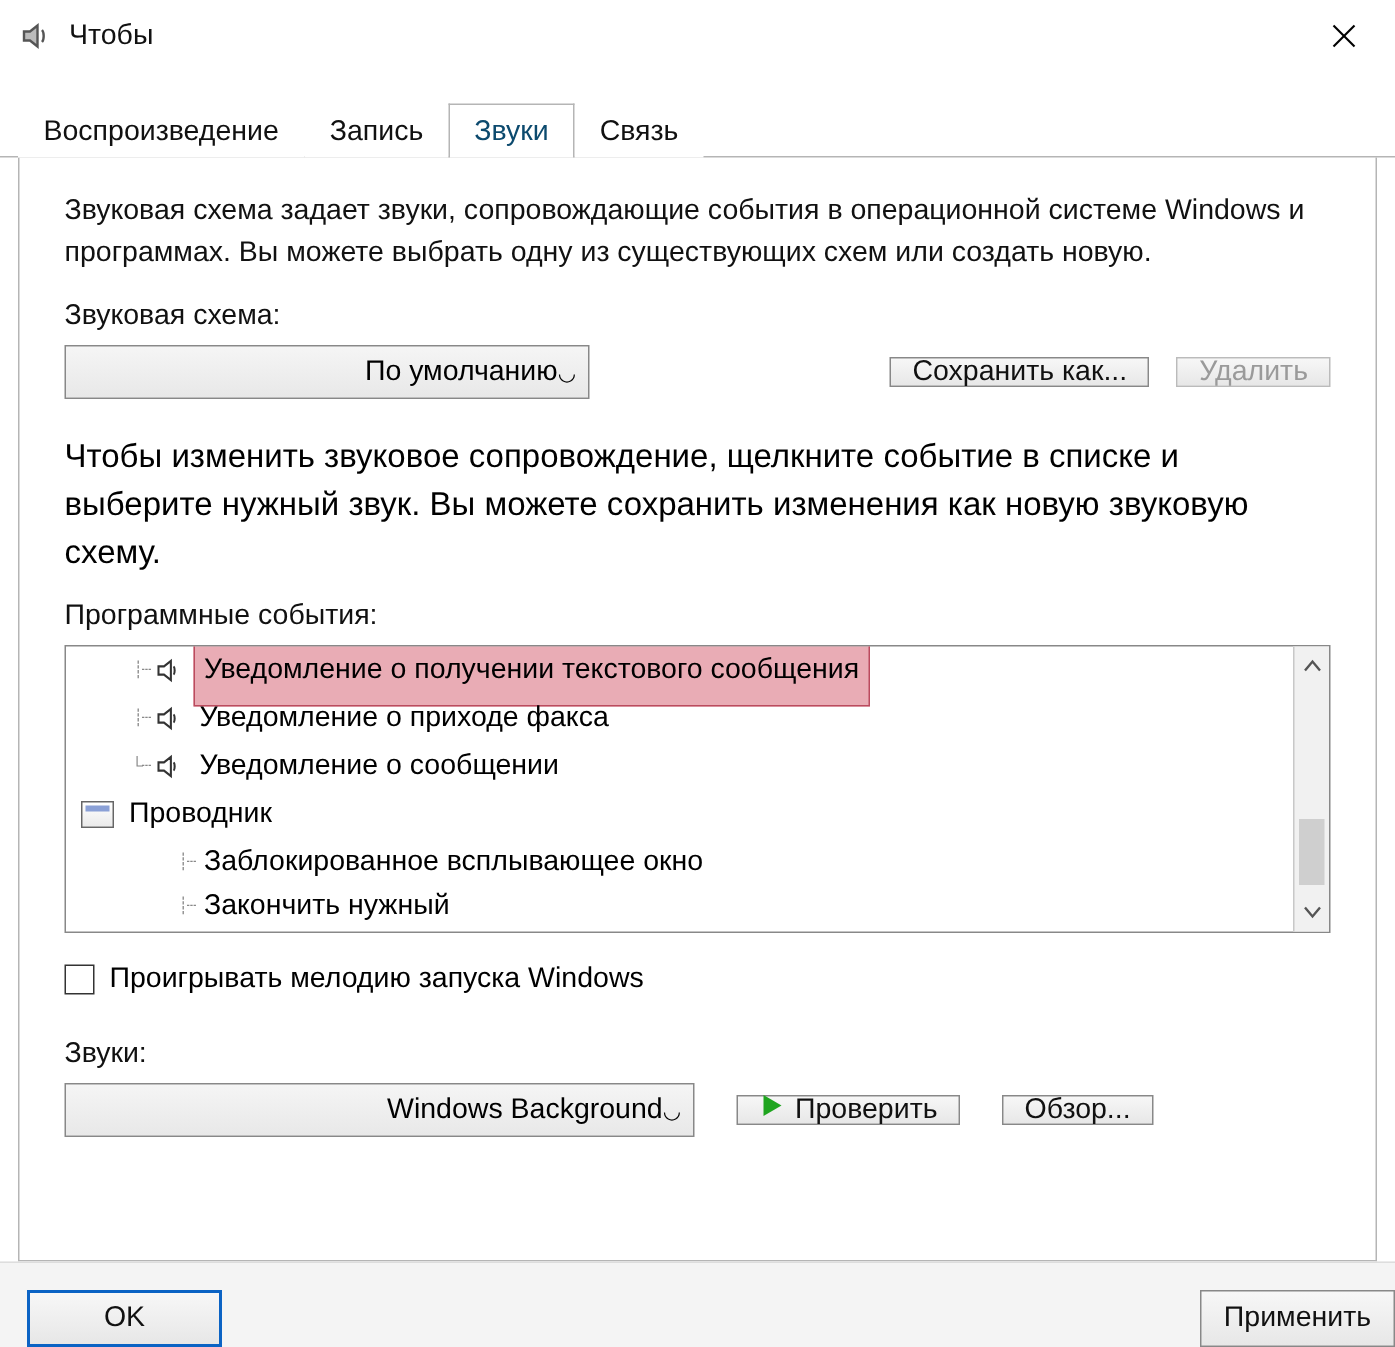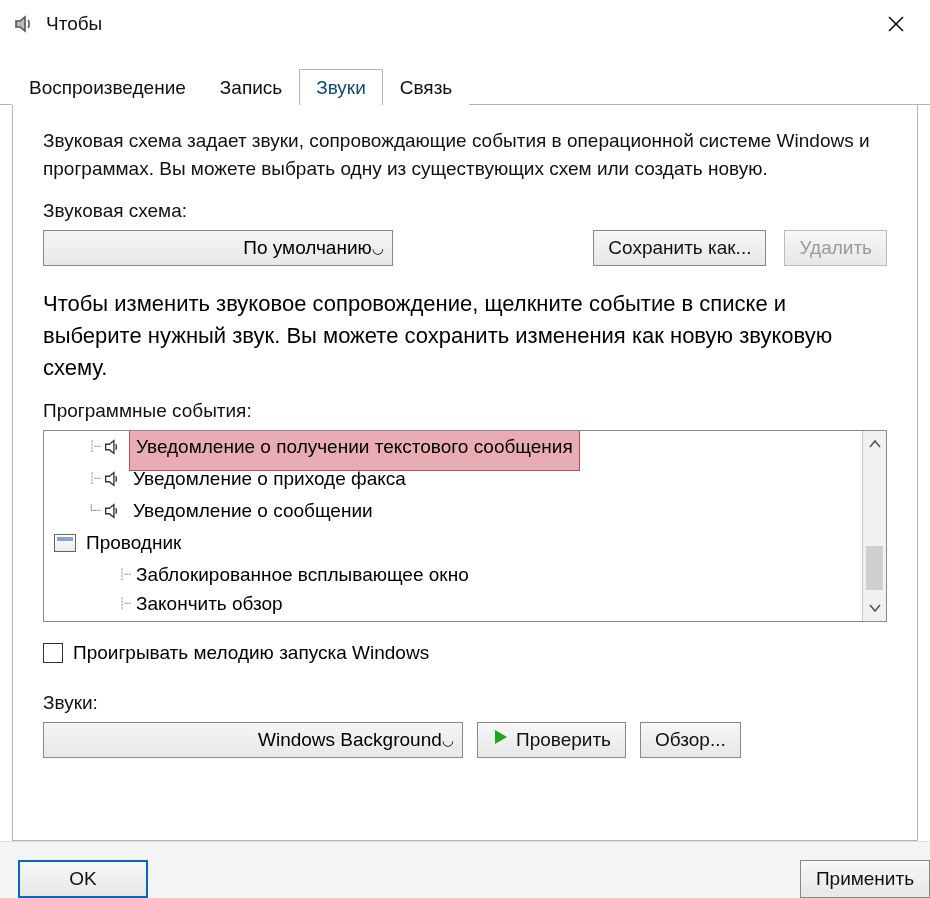--- a/index.html
+++ b/index.html
@@ -52,21 +52,21 @@
   .combo {
     display:flex; align-items:center; justify-content:flex-end;
     border: 1px solid #888;
     background: linear-gradient(#f5f5f5,#e8e8e8);
     height: 36px; padding: 0 8px 0 10px; font-size:19px;
     cursor:pointer; flex:1;
   }
   .combo.small{ width:420px; flex:0 0 auto;}
   .chevron{ font-size:14px; }
   .btn {
-    height:36px; padding: 0 14px; border:1px solid #888;
+    height:20px; padding: 0 14px; border:1px solid #888;
     background: linear-gradient(#f7f7f7,#e7e7e7); font-size:19px;
     cursor:pointer; display:inline-flex;align-items:center;gap:6px;
     color:#111;
   }
   .btn:disabled, .btn.disabled{ color:#9a9a9a; border-color:#bbb; cursor:default;}
   .desc2{ font-size:22px; line-height:1.45; margin-bottom:16px;}
   .listbox{
     border:1px solid #888; height:192px; display:flex; position:relative;
     margin-bottom:20px;
   }
@@ -89,21 +89,21 @@
     width:24px; border-left:1px solid #c8c8c8; background:#f1f1f1;
     display:flex; flex-direction:column; justify-content:space-between;
   }
   .scroll-btn{ height:26px; display:flex;align-items:center;justify-content:center; cursor:pointer; color:#555;}
   .scroll-thumb{ background:#cfcfcf; flex:0 0 44px; margin:0 3px; border-radius:0;}
   .scroll-track{ flex:1; display:flex; flex-direction:column;}
   .scroll-fill-top{flex:4;}
   .scroll-fill-bot{flex:0.2;}
   .checkbox-row{ display:flex; align-items:center; gap:10px; margin-bottom:28px; font-size:19px;}
   .checkbox{ width:20px;height:20px; border:1.5px solid #333; background:#fff; cursor:pointer;}
-  .sounds-row{ display:flex; gap:14px; align-items:center;}
+  .sounds-row{ display:flex; gap:28px; align-items:center;}
   .play-ico{color:#1fa51f;}
   .play-ico svg{width:18px;height:18px;}
   .footer{
     display:flex; justify-content:space-between; gap:14px; padding: 18px 0 0 18px;
     background:#f4f4f4; border-top:1px solid #ddd; margin-top:0;
   }
   .btn.primary{ border:2px solid #0b63c4;}
   .footer .btn{ min-width:130px; justify-content:center; height:38px;}
   .group-row{padding-left:10px;}
 </style>
@@ -200,21 +200,21 @@
         <div class="tree-item">
           <span class="tree-line indent">
               <span class="dotted">┊┄</span>
             </span>
           <span class="tree-text">Заблокированное всплывающее окно</span>
         </div>
         <div class="tree-item" style="height:26px;overflow:hidden">
           <span class="tree-line indent">
               <span class="dotted">┊┄</span>
             </span>
-          <span class="tree-text">Закончить обзор</span>
+          <span class="tree-text">Закончить нужный</span>
         </div>
       </div>
       <div class="scrollbar">
         <div class="scroll-btn">
           <svg width="12" height="10" viewBox="0 0 12 10">
               <path d="M1 8 L6 2 L11 8" fill="none" stroke="#555" stroke-width="1.6"></path>
             </svg>
         </div>
         <div class="scroll-track">
           <div class="scroll-fill-top"></div>

